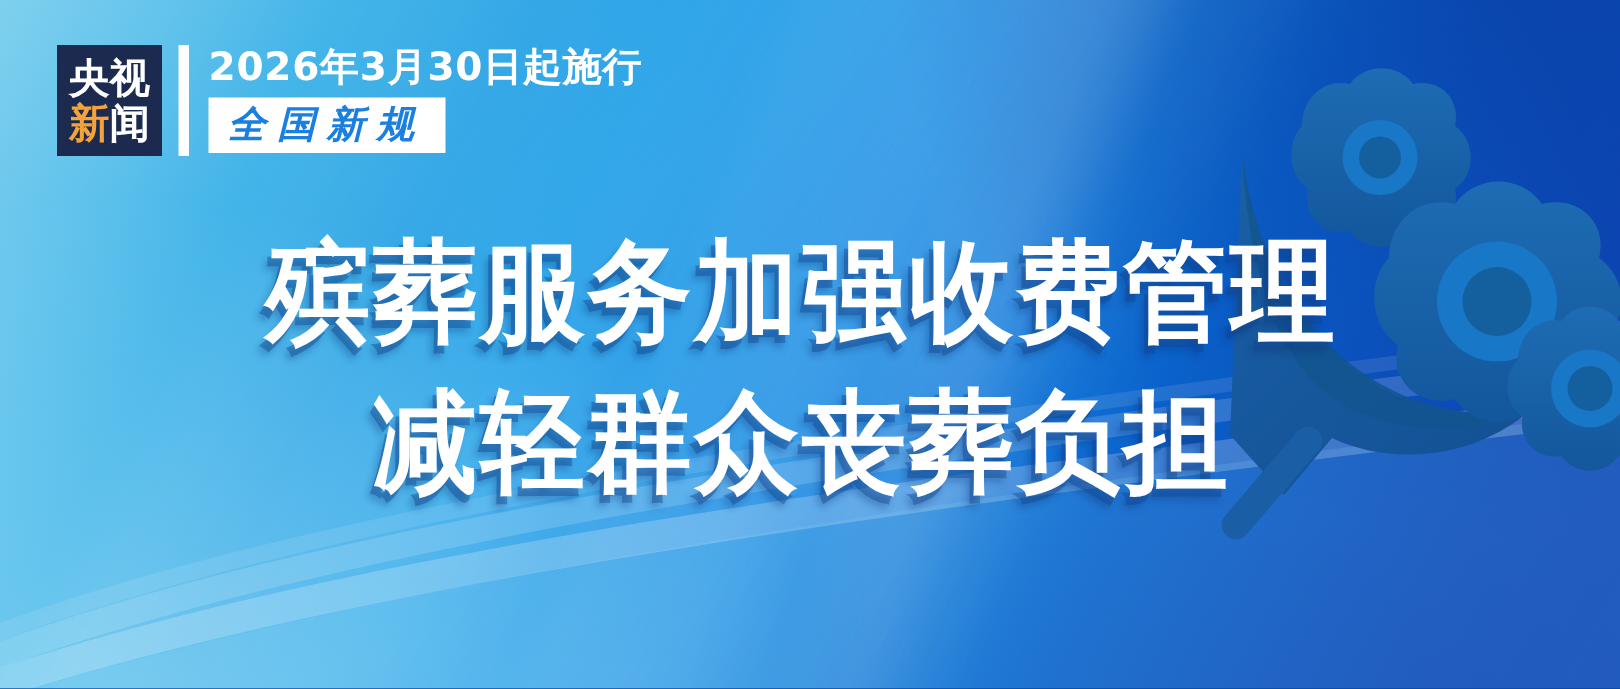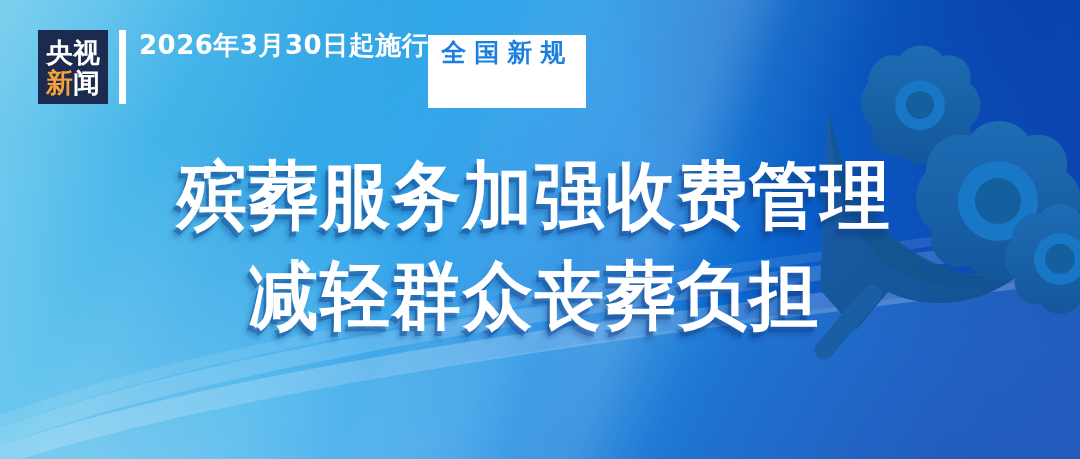--- a/index.html
+++ b/index.html
@@ -115,21 +115,21 @@
     width: 7px;
     margin-left: 11px;
     background: #ffffff;
     align-self: stretch;
     height: 74px;
   }
 
   .header-text {
     margin-left: 13px;
     display: flex;
-    flex-direction: row;
+    flex-direction: column;
     justify-content: flex-start;
   }
   .date-line {
     color: #ffffff;
     font-size: 26px;
     font-weight: 700;
     letter-spacing: 0.5px;
     line-height: 30px;
     font-family: "DejaVu Sans", "Liberation Sans", sans-serif;
     white-space: nowrap;
@@ -142,20 +142,21 @@
     width: fit-content;
   }
   .tag-text {
     color: #1a7fe0;
     font-size: 25px;
     font-weight: 700;
     letter-spacing: 8px;
     line-height: 28px;
     font-family: "DejaVu Sans", "Liberation Sans", sans-serif;
     white-space: nowrap;
+    font-style: italic;
   }
 
   
   .bouquet {
     position: absolute;
     right: -6px; top: 44px;
     width: 310px; height: 330px;
   }
 
   

